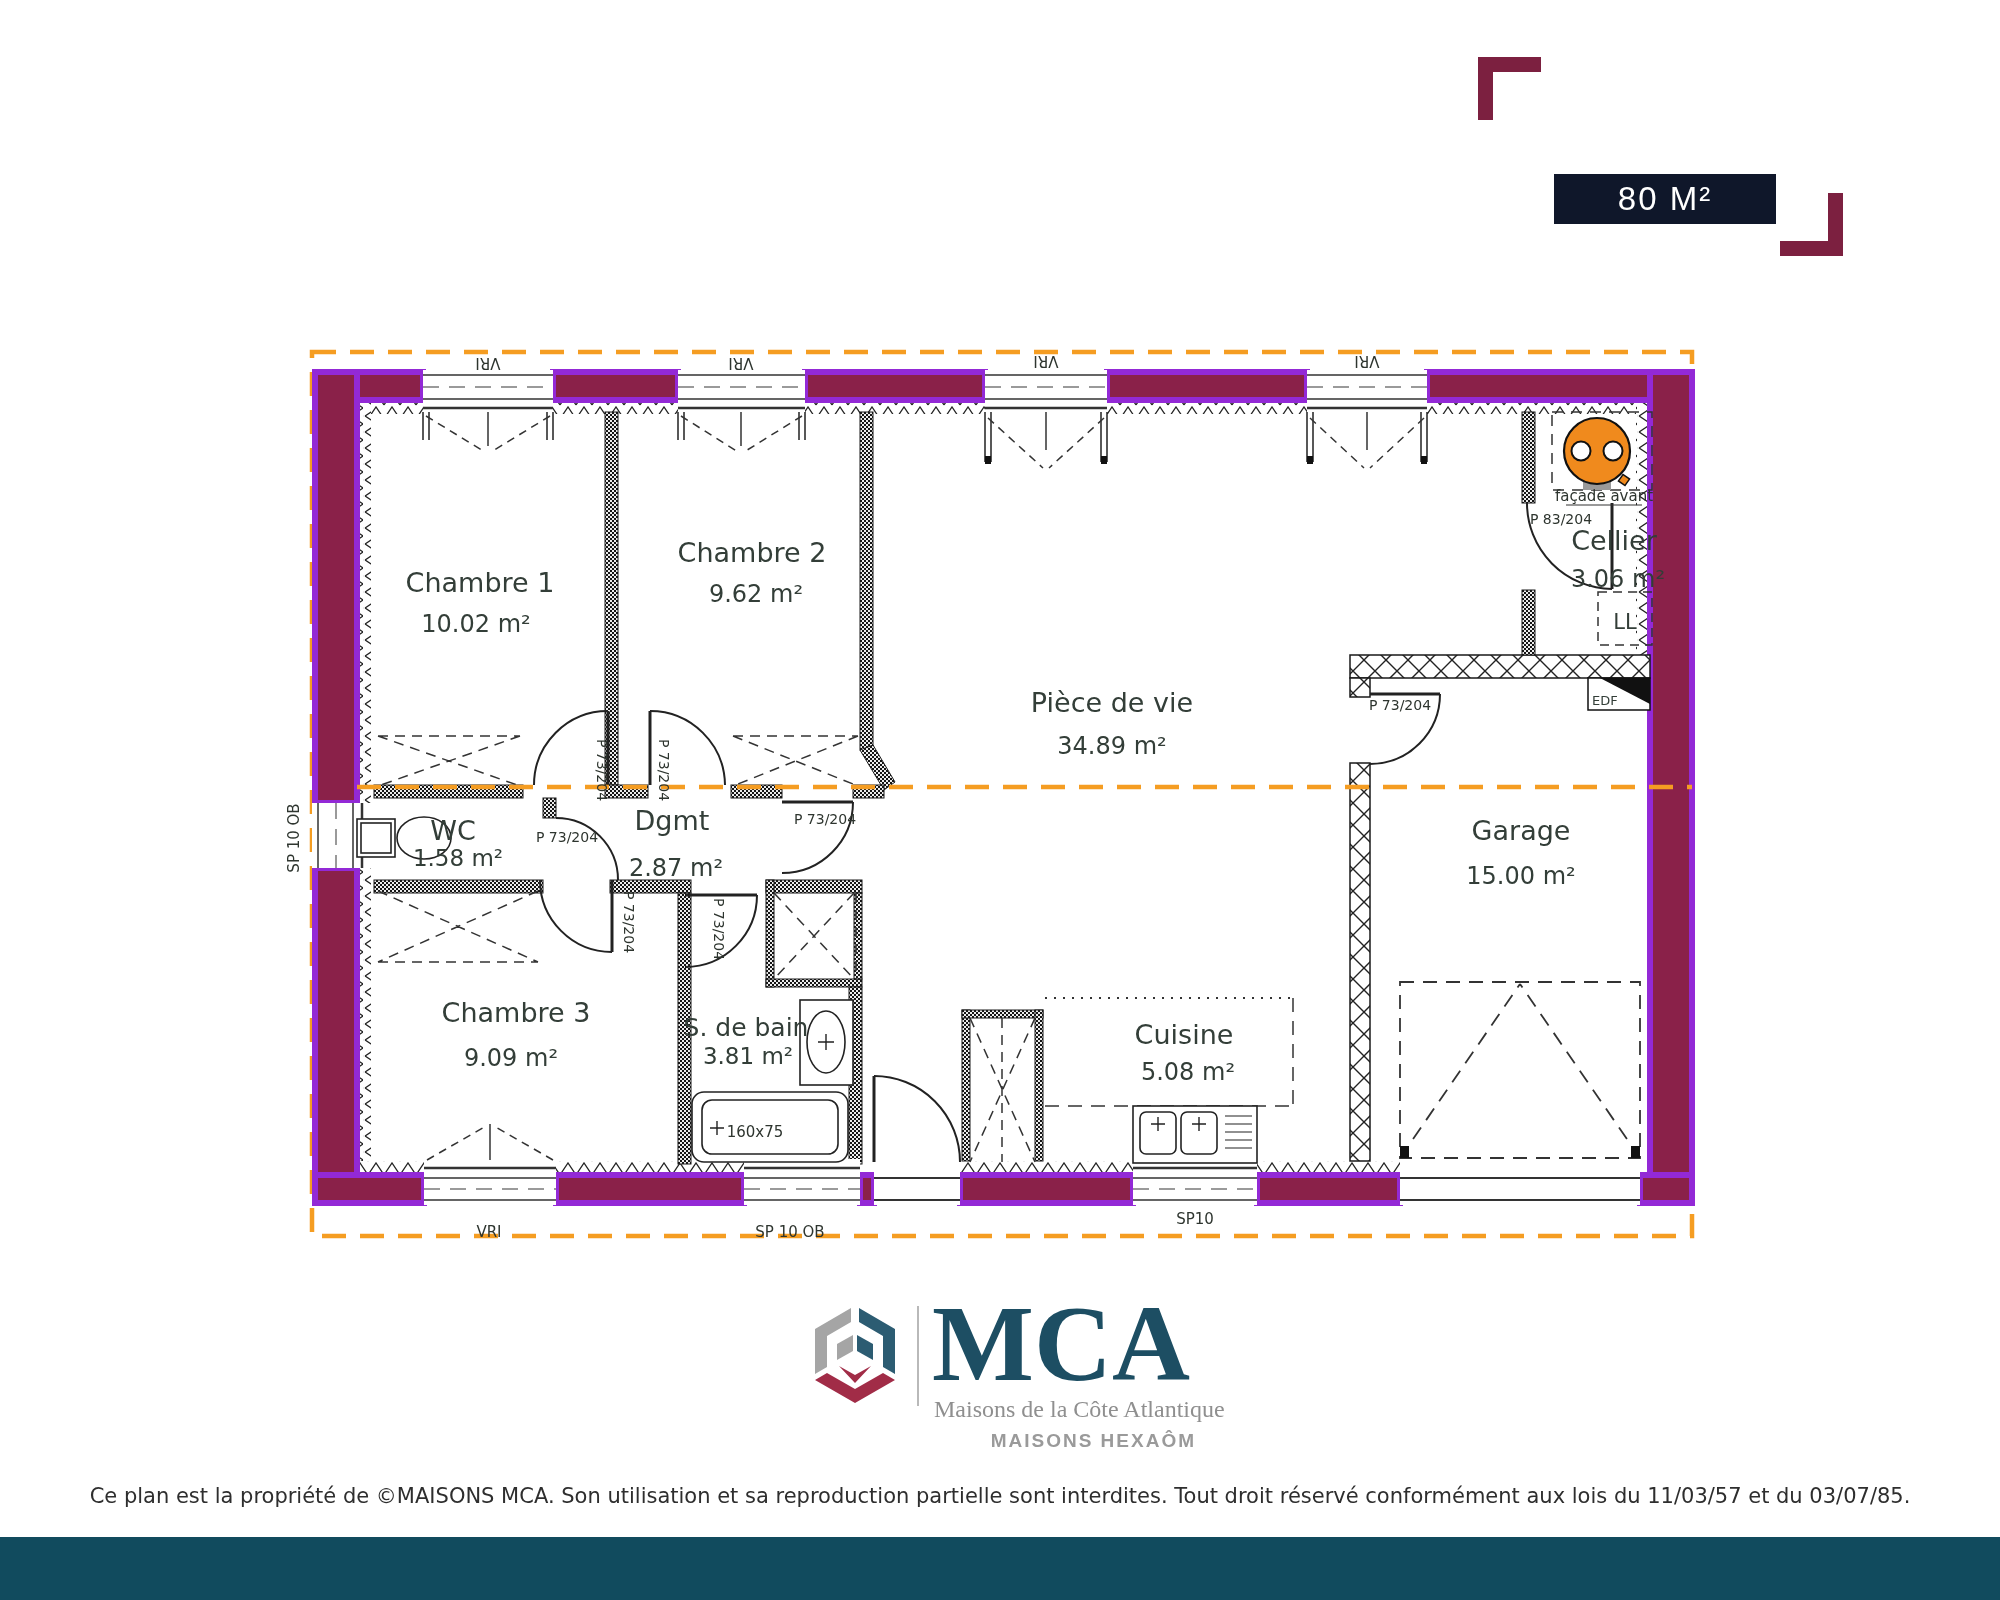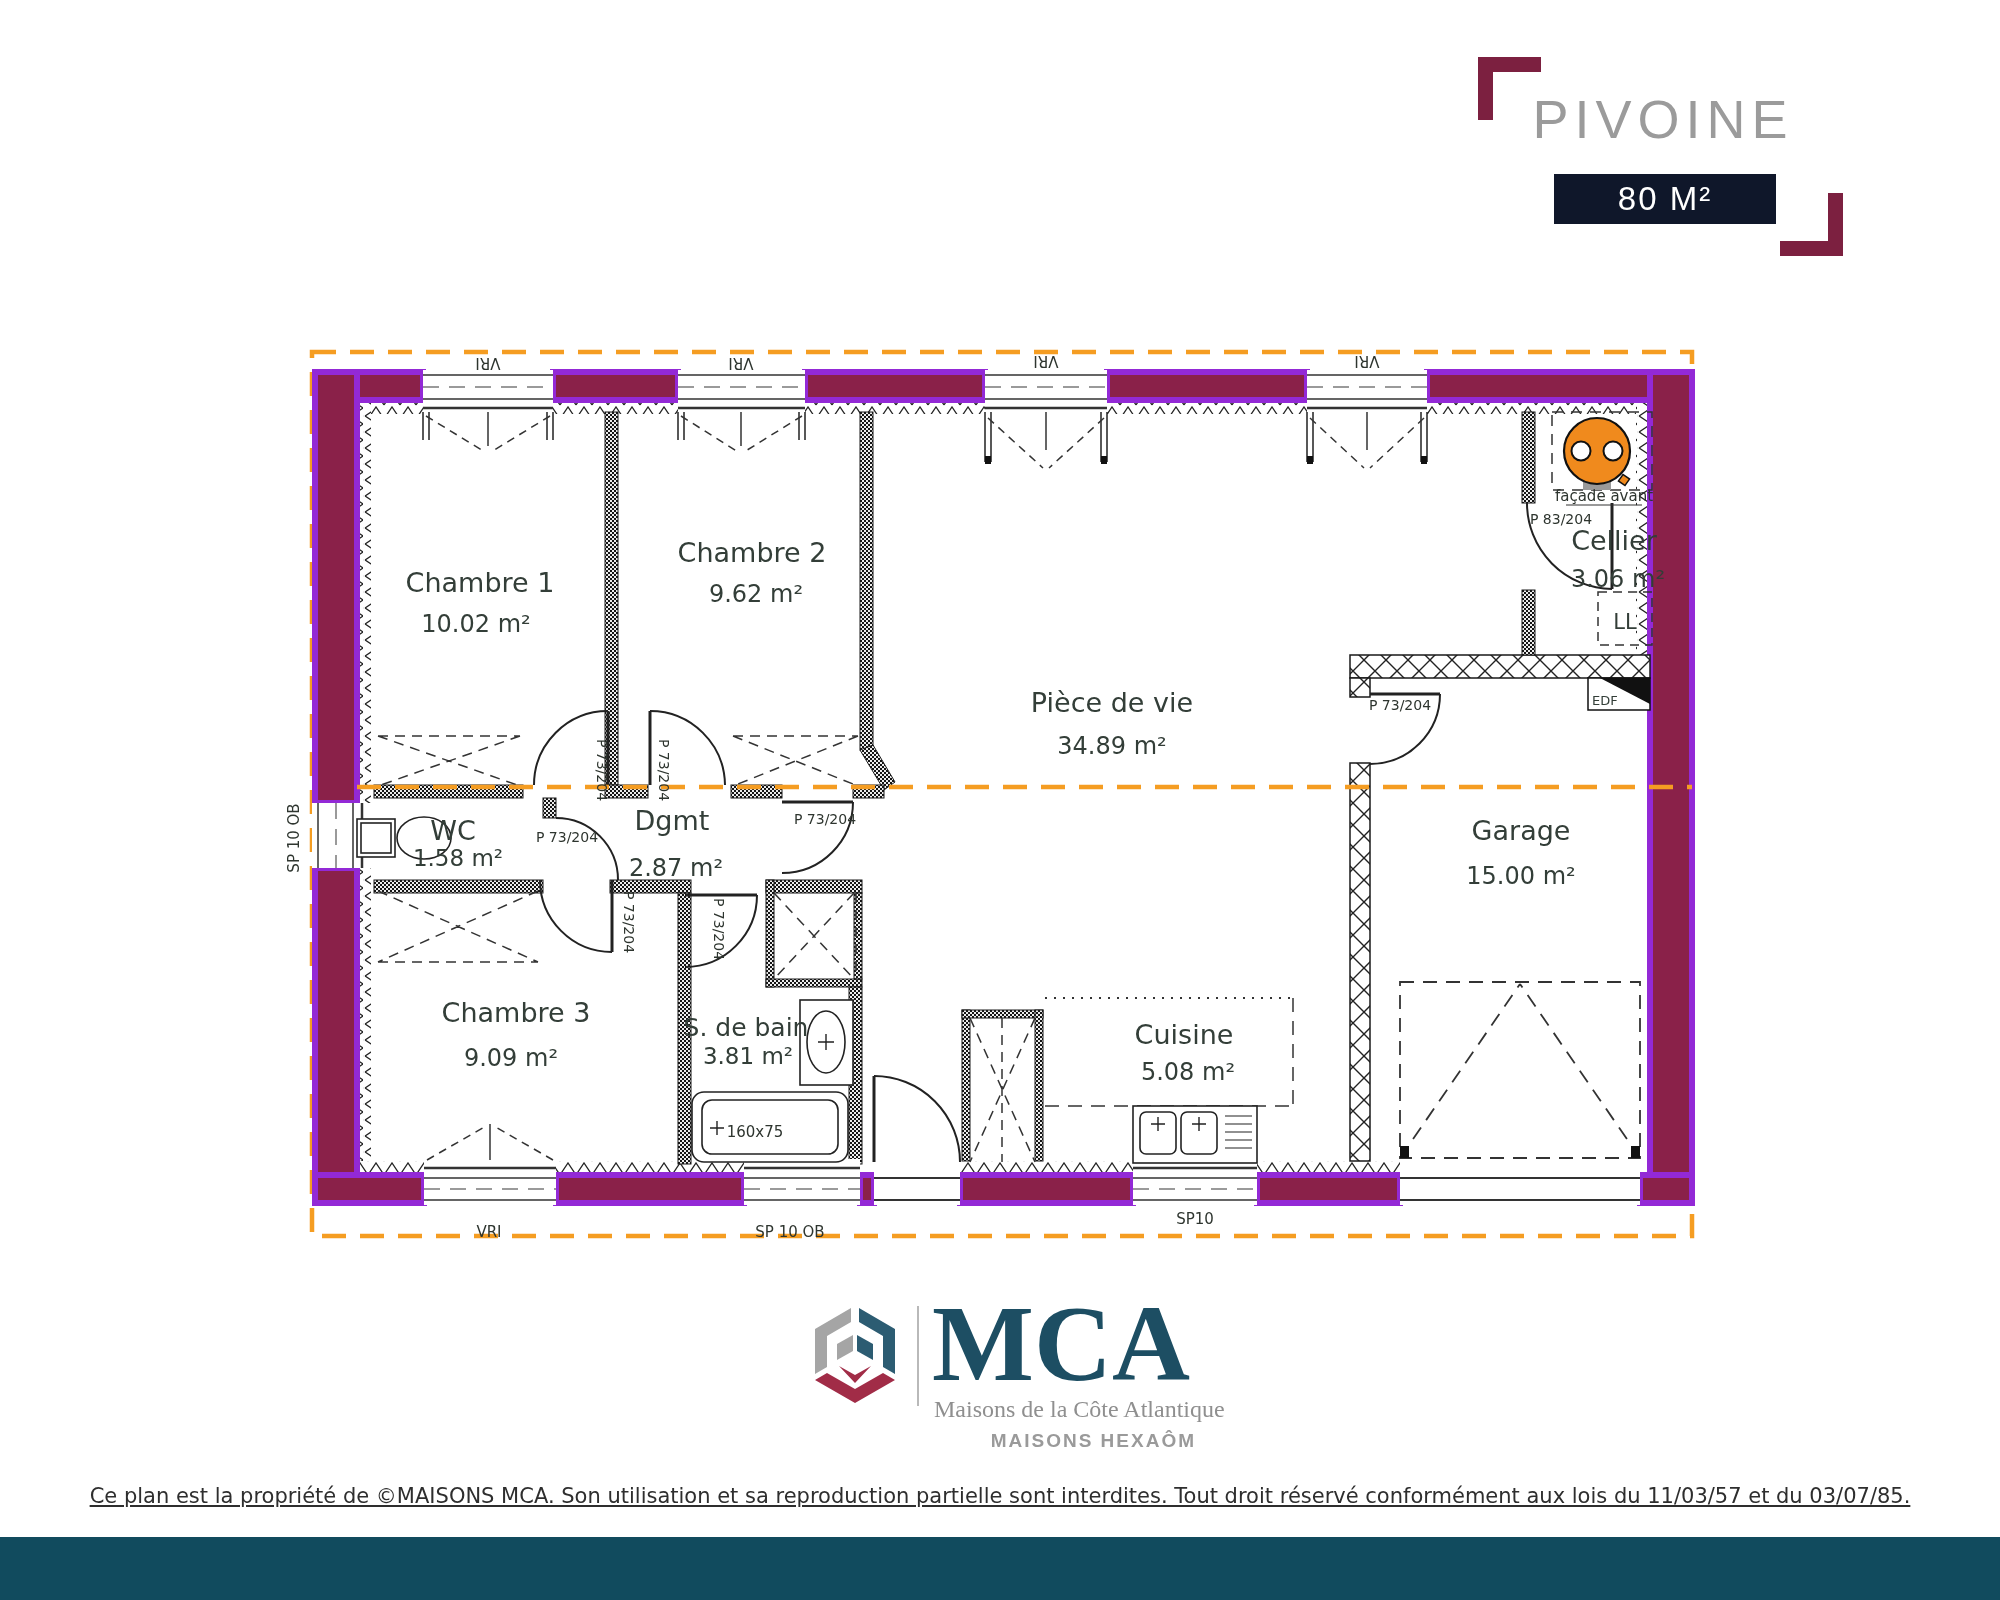--- a/index.html
+++ b/index.html
@@ -22,30 +22,29 @@
   
   .logo-divider{position:absolute;left:917px;top:1306px;width:2px;height:100px;background:#b9b9b9;}
   .logo-mca{position:absolute;left:932px;top:1290px;font-family:"Liberation Serif",serif;
             font-weight:600;font-size:108px;line-height:1;color:#1d4e63;}
   .logo-sub{position:absolute;left:934px;top:1396px;font-family:"Liberation Serif",serif;
             font-size:24px;color:#8f8f8f;}
   .logo-group{position:absolute;left:930px;top:1430px;width:266px;text-align:right;
             font-family:"Liberation Sans",sans-serif;font-weight:700;font-size:19px;
             letter-spacing:2px;color:#9a9a9a;}
   .footer-text{position:absolute;left:0;top:1484px;width:2000px;text-align:center;
-            font-size:21px;color:#2e2e2e;text-decoration:underline;}
+            font-size:21px;color:#2e2e2e;}
   .teal-band{position:absolute;left:0;top:1537px;width:2000px;height:63px;background:#114b5e;}
 </style>
 </head>
 <body>
 
 <div id="page">
 
   <div class="bracket tl"></div>
-  <div class="title">PIVOINE</div>
   <div class="badge">80 M²</div>
   <div class="bracket br"></div>
 
   <svg width="2000" height="1600" viewBox="0 0 2000 1600" style="position:absolute;left:0;top:0;">
     <defs>
       <pattern id="stip" width="4" height="4" patternUnits="userSpaceOnUse">
         <rect width="4" height="4" fill="#ededed"></rect>
         <rect width="2" height="2" fill="#151515"></rect>
         <rect x="2" y="2" width="2" height="2" fill="#151515"></rect>
       </pattern>

